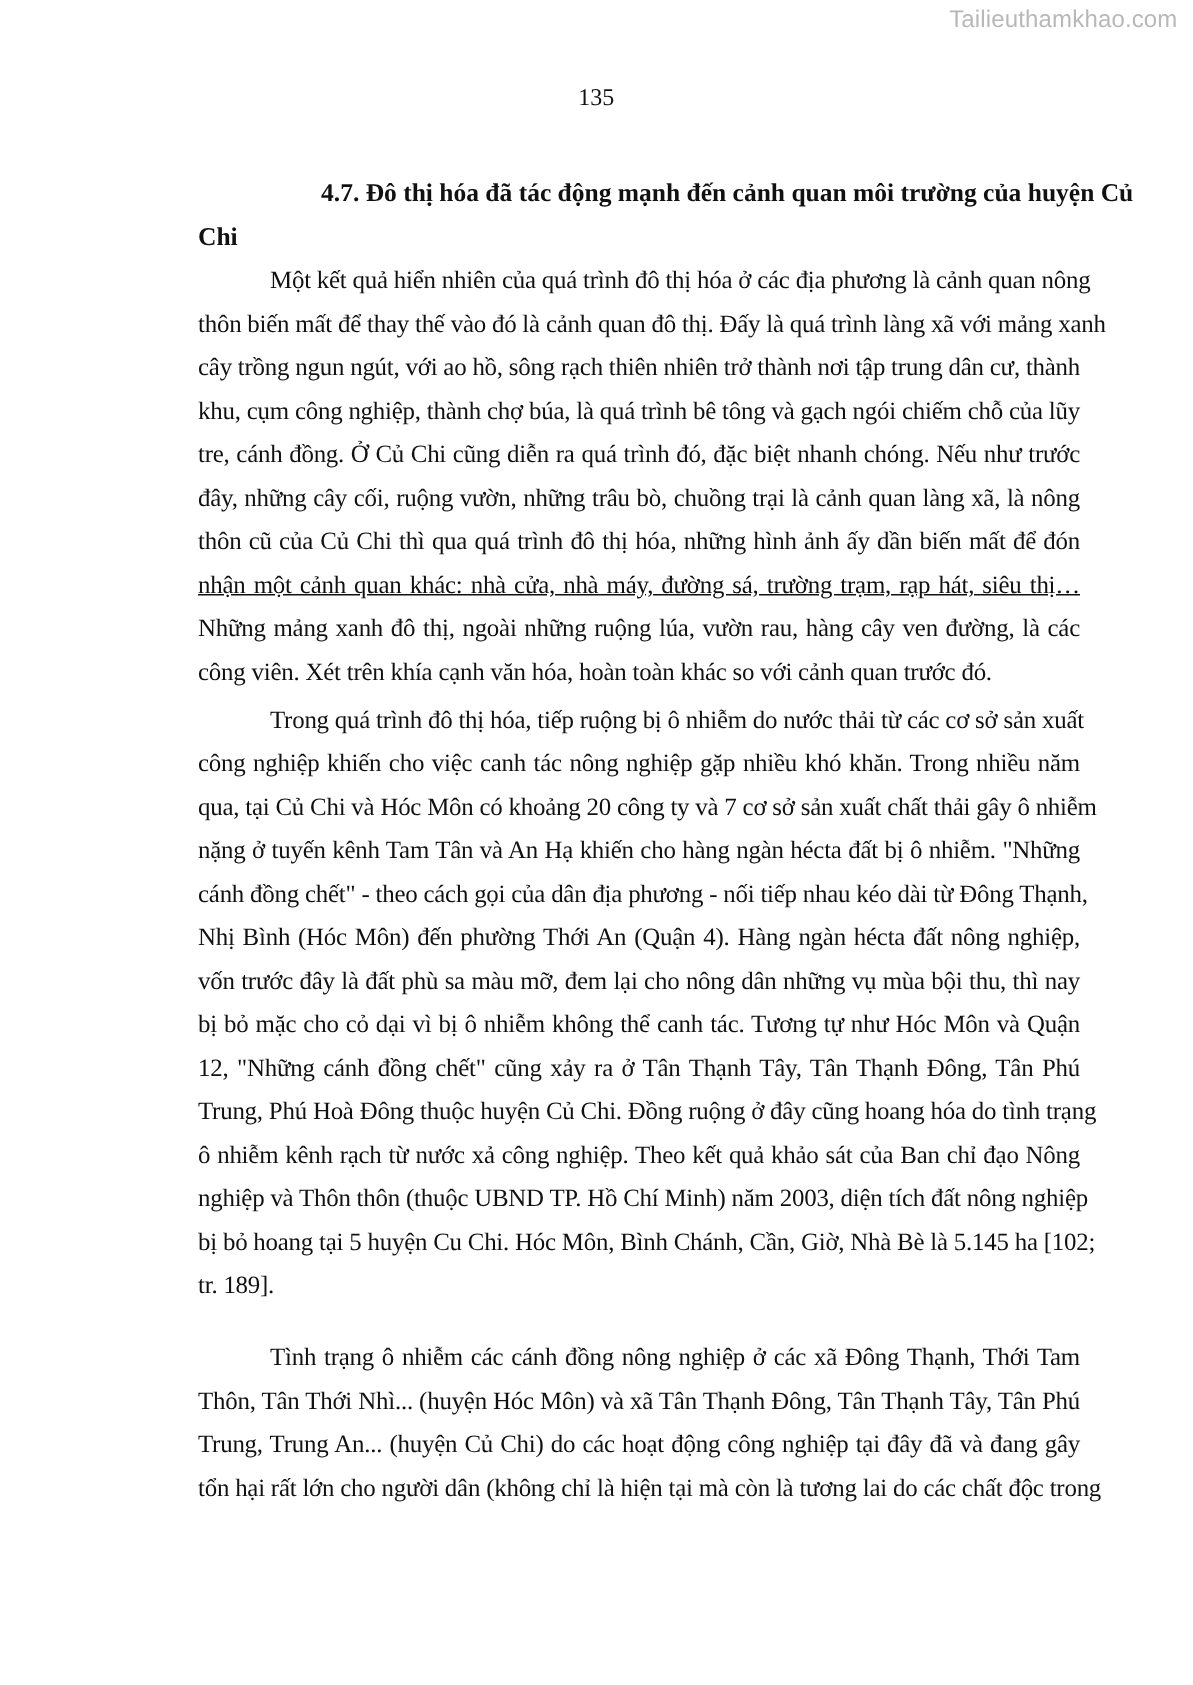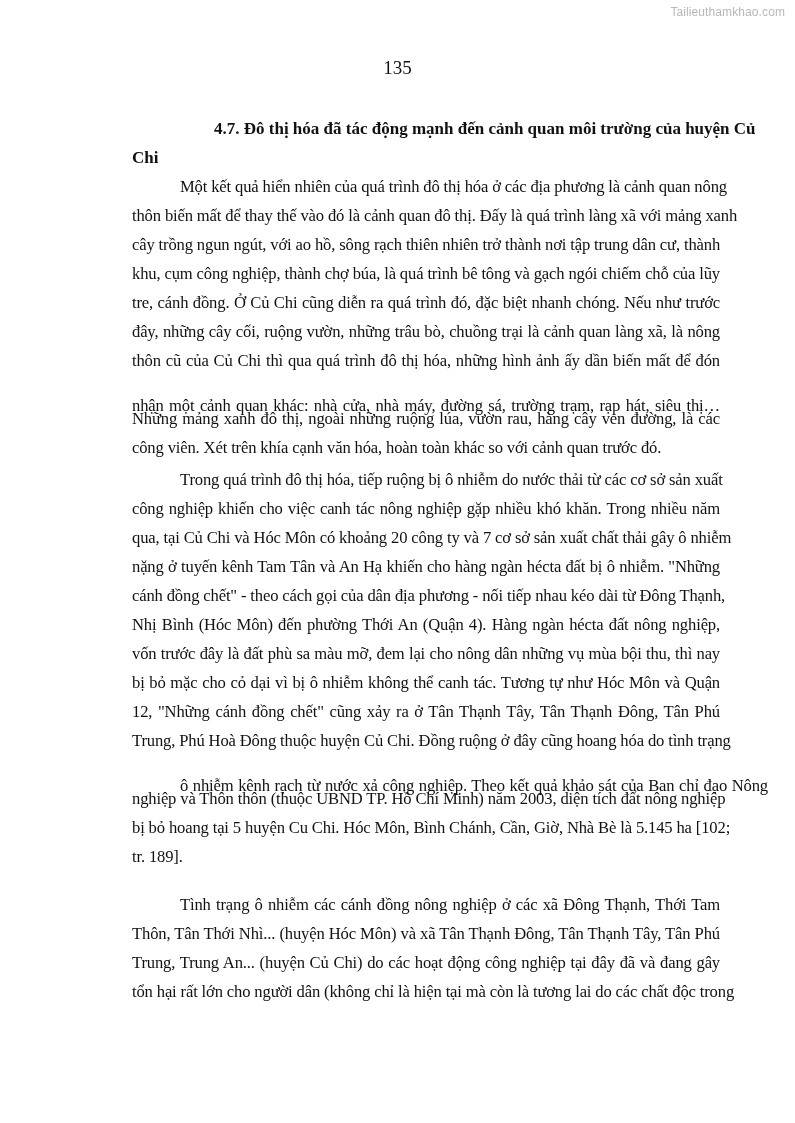--- a/index.html
+++ b/index.html
@@ -13,31 +13,31 @@
       position: relative;
       overflow: hidden;
       font-family: "Liberation Serif", "DejaVu Serif", serif;
       color: #111111;
     }
     .watermark {
       position: absolute;
       top: 5px;
       right: 10px;
       font-family: "Liberation Sans", "DejaVu Sans", sans-serif;
-      font-size: 12px;
+      font-size: 16px;
       color: #b8b8b8;
       letter-spacing: 0.1px;
     }
     .page-number {
       position: absolute;
       top: 57px;
       left: 0;
       width: 100%;
       text-align: center;
-      font-size: 19px;
+      font-size: 16px;
     }
     .heading {
       position: absolute;
       left: 132px;
       width: 588px;
       font-weight: bold;
       font-size: 17px;
     }
     .heading .line {
       position: absolute;
@@ -94,37 +94,37 @@
 <div class="body-text">
 
   <div>
     <div class="line indent" style="top:175px;">Một kết quả hiển nhiên của quá trình đô thị hóa ở các địa phương là cảnh quan nông</div>
     <div class="line" style="top:204px;">thôn biến mất để thay thế vào đó là cảnh quan đô thị. Đấy là quá trình làng xã với mảng xanh</div>
     <div class="line" style="top:233px;">cây trồng ngun ngút, với ao hồ, sông rạch thiên nhiên trở thành nơi tập trung dân cư, thành</div>
     <div class="line" style="top:262px;">khu, cụm công nghiệp, thành chợ búa, là quá trình bê tông và gạch ngói chiếm chỗ của lũy</div>
     <div class="line" style="top:291px;">tre, cánh đồng. Ở Củ Chi cũng diễn ra quá trình đó, đặc biệt nhanh chóng. Nếu như trước</div>
     <div class="line" style="top:320px;">đây, những cây cối, ruộng vườn, những trâu bò, chuồng trại là cảnh quan làng xã, là nông</div>
     <div class="line" style="top:349px;">thôn cũ của Củ Chi thì qua quá trình đô thị hóa, những hình ảnh ấy dần biến mất để đón</div>
-    <div class="line" style="top:394px;">nhận một cảnh quan khác: nhà cửa, nhà máy, đường sá, trường trạm, rạp hát, siêu thị…</div>
+    <div class="line" style="top:378px;text-decoration:underline;">nhận một cảnh quan khác: nhà cửa, nhà máy, đường sá, trường trạm, rạp hát, siêu thị…</div>
     <div class="line" style="top:407px;">Những mảng xanh đô thị, ngoài những ruộng lúa, vườn rau, hàng cây ven đường, là các</div>
     <div class="line last" style="top:436px;">công viên. Xét trên khía cạnh văn hóa, hoàn toàn khác so với cảnh quan trước đó.</div>
   </div>
 
   <div>
     <div class="line indent" style="top:468px;">Trong quá trình đô thị hóa, tiếp ruộng bị ô nhiễm do nước thải từ các cơ sở sản xuất</div>
     <div class="line" style="top:497px;">công nghiệp khiến cho việc canh tác nông nghiệp gặp nhiều khó khăn. Trong nhiều năm</div>
     <div class="line" style="top:526px;">qua, tại Củ Chi và Hóc Môn có khoảng 20 công ty và 7 cơ sở sản xuất chất thải gây ô nhiễm</div>
     <div class="line" style="top:555px;">nặng ở tuyến kênh Tam Tân và An Hạ khiến cho hàng ngàn hécta đất bị ô nhiễm. "Những</div>
     <div class="line" style="top:584px;">cánh đồng chết" - theo cách gọi của dân địa phương - nối tiếp nhau kéo dài từ Đông Thạnh,</div>
     <div class="line" style="top:613px;">Nhị Bình (Hóc Môn) đến phường Thới An (Quận 4). Hàng ngàn hécta đất nông nghiệp,</div>
     <div class="line" style="top:642px;">vốn trước đây là đất phù sa màu mỡ, đem lại cho nông dân những vụ mùa bội thu, thì nay</div>
     <div class="line" style="top:671px;">bị bỏ mặc cho cỏ dại vì bị ô nhiễm không thể canh tác. Tương tự như Hóc Môn và Quận</div>
     <div class="line" style="top:700px;">12, "Những cánh đồng chết" cũng xảy ra ở Tân Thạnh Tây, Tân Thạnh Đông, Tân Phú</div>
     <div class="line" style="top:729px;">Trung, Phú Hoà Đông thuộc huyện Củ Chi. Đồng ruộng ở đây cũng hoang hóa do tình trạng</div>
-    <div class="line" style="top:774px;margin-left:48px;">ô nhiễm kênh rạch từ nước xả công nghiệp. Theo kết quả khảo sát của Ban chỉ đạo Nông</div>
+    <div class="line" style="top:758px;">ô nhiễm kênh rạch từ nước xả công nghiệp. Theo kết quả khảo sát của Ban chỉ đạo Nông</div>
     <div class="line" style="top:787px;">nghiệp và Thôn thôn (thuộc UBND TP. Hồ Chí Minh) năm 2003, diện tích đất nông nghiệp</div>
     <div class="line" style="top:816px;">bị bỏ hoang tại 5 huyện Cu Chi. Hóc Môn, Bình Chánh, Cần, Giờ, Nhà Bè là 5.145 ha [102;</div>
     <div class="line last" style="top:845px;">tr. 189].</div>
   </div>
 
   <div>
     <div class="line indent" style="top:893px;">Tình trạng ô nhiễm các cánh đồng nông nghiệp ở các xã Đông Thạnh, Thới Tam</div>
     <div class="line" style="top:922px;">Thôn, Tân Thới Nhì... (huyện Hóc Môn) và xã Tân Thạnh Đông, Tân Thạnh Tây, Tân Phú</div>
     <div class="line" style="top:951px;">Trung, Trung An... (huyện Củ Chi) do các hoạt động công nghiệp tại đây đã và đang gây</div>
     <div class="line" style="top:980px;">tổn hại rất lớn cho người dân (không chỉ là hiện tại mà còn là tương lai do các chất độc trong</div>

